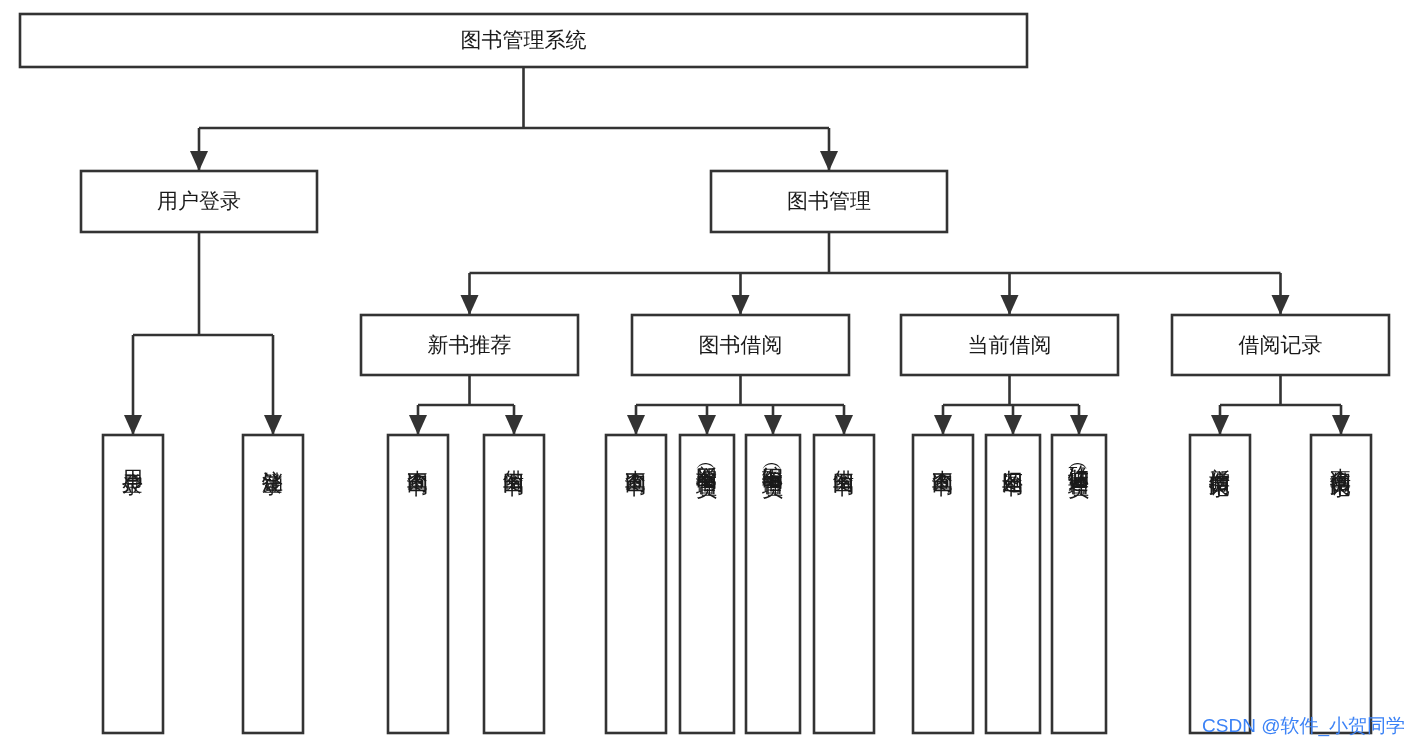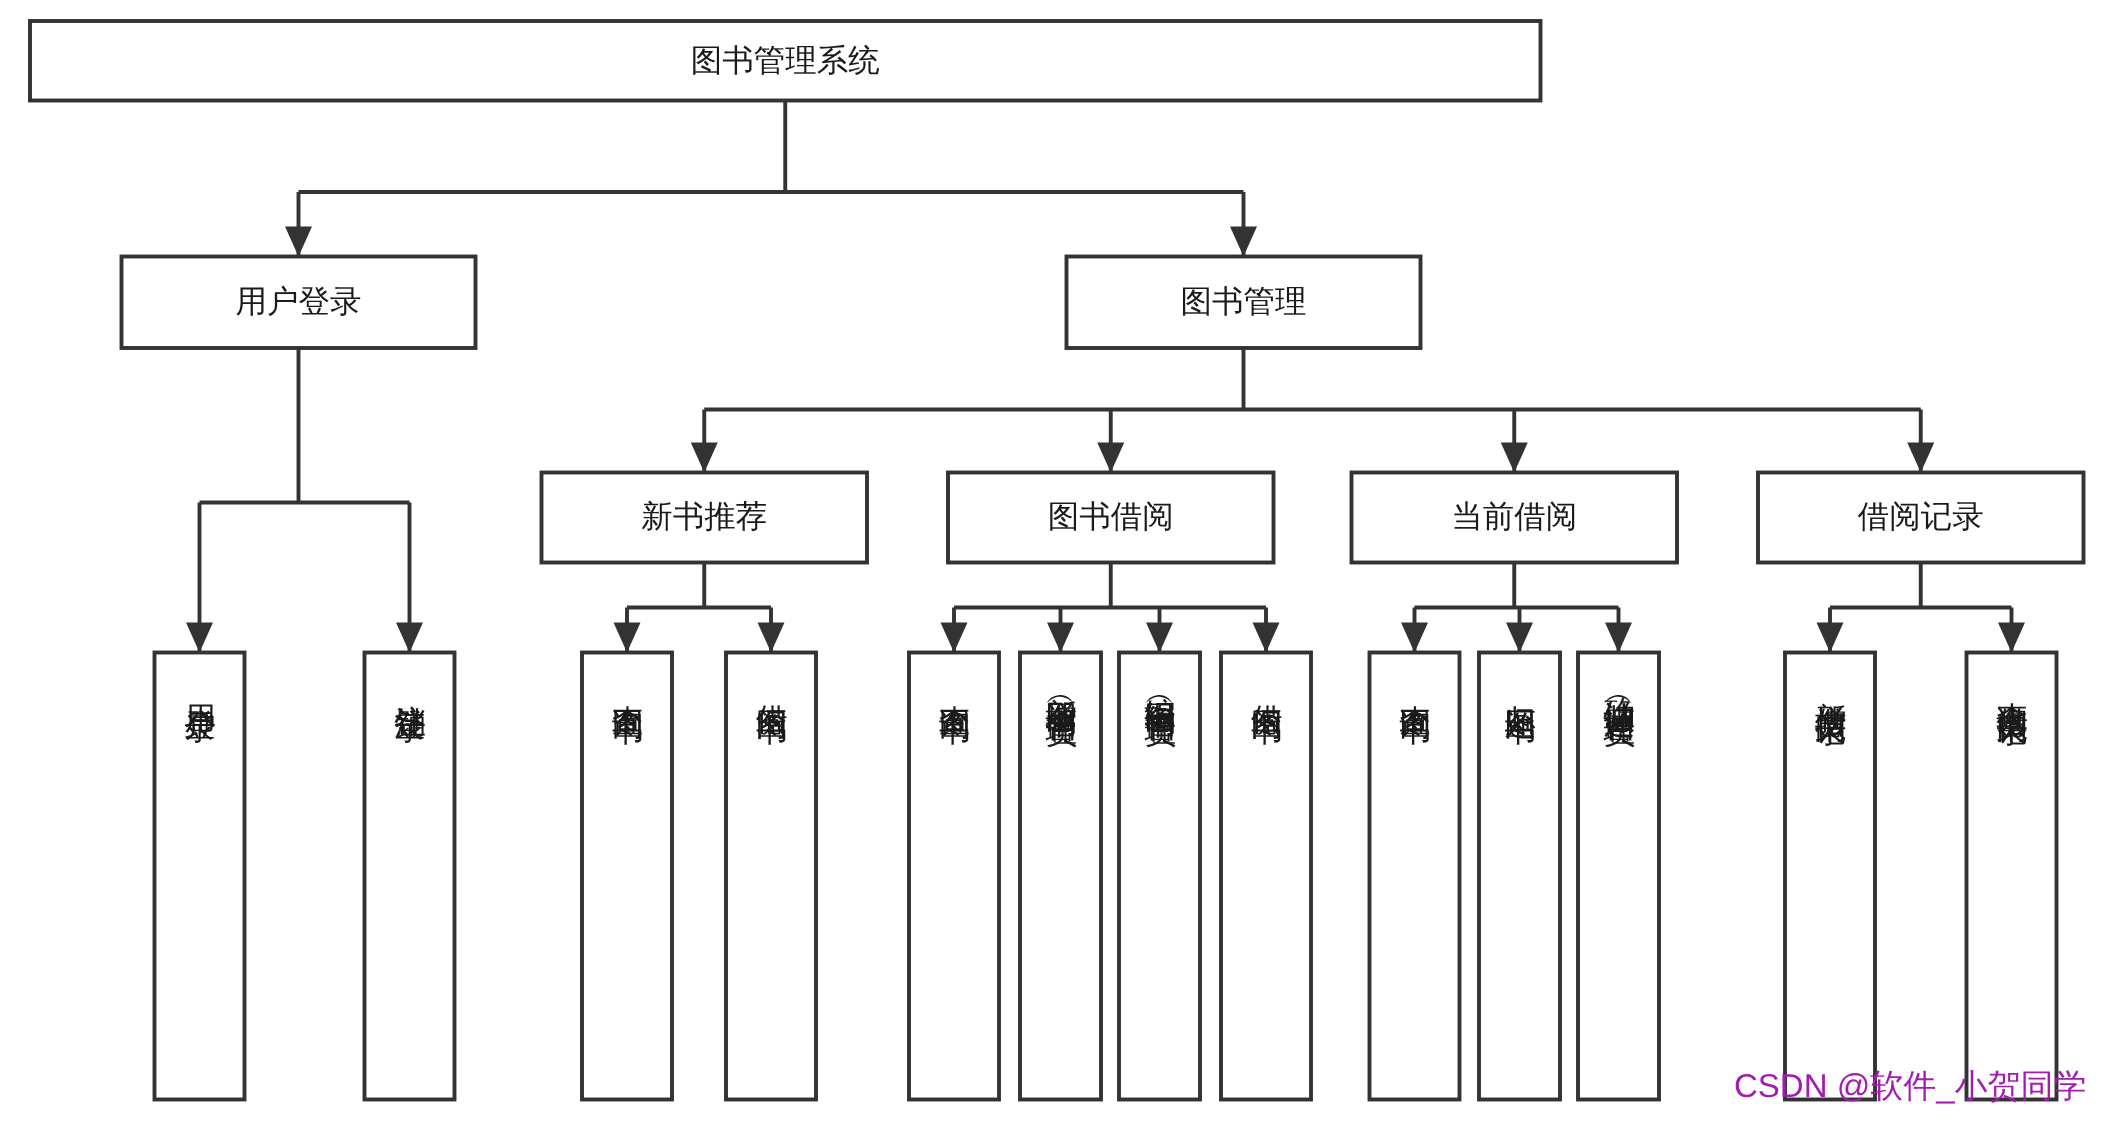--- a/index.html
+++ b/index.html
@@ -52,25 +52,25 @@
     font-family: "Liberation Sans", "DejaVu Sans", sans-serif;
     font-size: 21px;
     fill: #1a1a1a;
     writing-mode: vertical-rl;
     text-orientation: upright;
     text-anchor: middle;
     letter-spacing: 2px;
   }
   .watermark {
     position: absolute;
-    right: 14px;
+    right: 0;
     bottom: 8px;
     font-family: "Liberation Sans", "DejaVu Sans", sans-serif;
-    font-size: 22px;
-    color: #a21caf;
+    font-size: 19px;
+    color: #3b82f6;
     white-space: nowrap;
     pointer-events: none;
   }
 </style>
 </head>
 <body>
 
 <div id="diagram-root">
   <svg class="flow" viewBox="0 0 1405 747">
     <g id="edge-layer">

